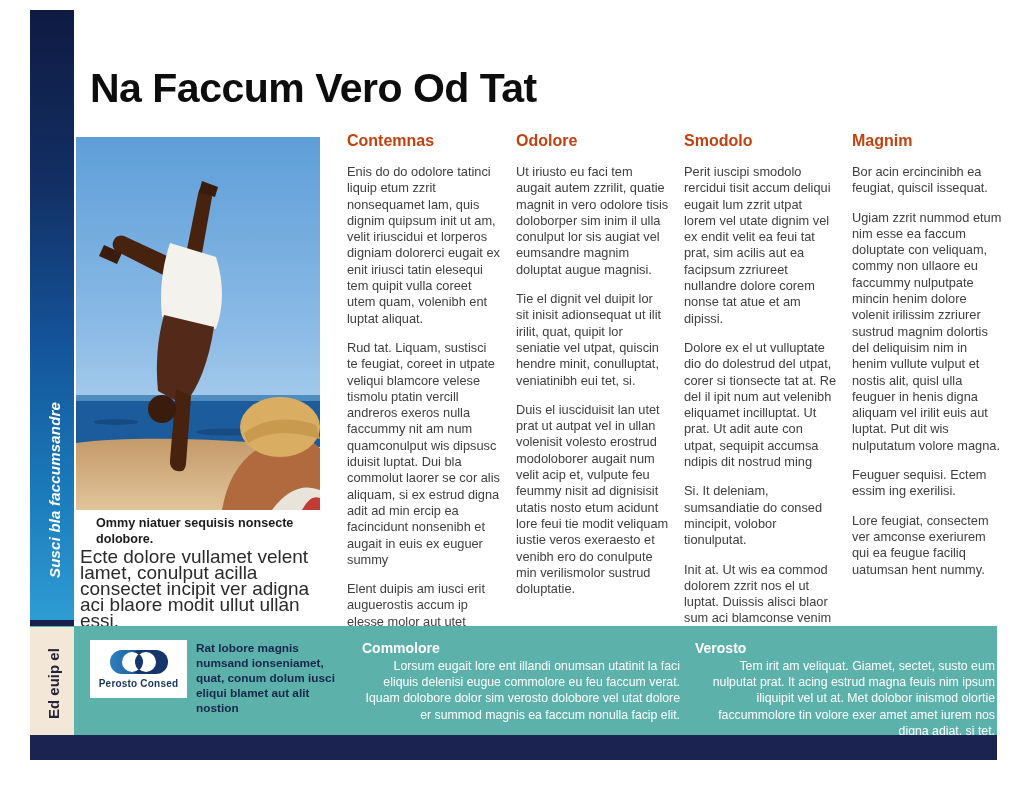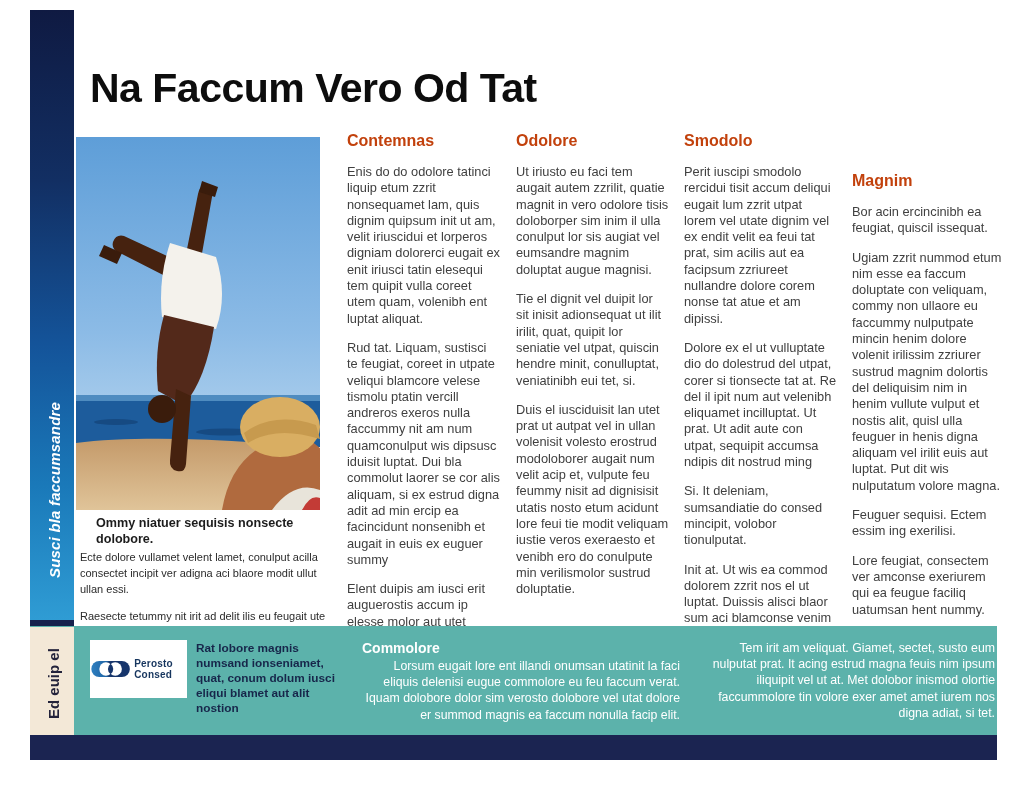--- a/index.html
+++ b/index.html
@@ -21,35 +21,35 @@
   
   .title {
     position:absolute; left:90px; top:38px; font-size:41px; font-weight:bold;
     color:#0d0d0d; letter-spacing:-0.5px;
   }
   
   .photo { position:absolute; left:76px; top:137px; width:244px; height:373px; }
   
   .caption { position:absolute; left:80px; top:515px; width:258px; }
   .caption .lead { font-weight:bold; font-size:12.6px; line-height:16px; margin:0 0 2px 16px; color:#1c1c1c; }
-  .caption p { font-size:11px; line-height:16px; margin:0 0 11px 0; color:#2b2b2b; }
+  .caption p { font-size:19px; line-height:16px; margin:0 0 11px 0; color:#2b2b2b; }
   
   .col { position:absolute; top:132px; width:153px; }
   .col h2 { font-size:16px; font-weight:bold; color:#c2410c; margin:0 0 14px 0; }
   .col p { font-size:12.8px; line-height:16.3px; margin:0 0 13px 0; color:#404040; }
   .col.c1 { left:347px; }
   .col.c2 { left:516px; }
   .col.c3 { left:684px; }
-  .col.c4 { left:852px;margin-top:40px; }
+  .col.c4 { left:852px; }
   
   .teal-band { position:absolute; left:30px; top:626px; width:967px; height:109px; background:#5cb2ab; }
   .cream-box { position:absolute; left:30px; top:627px; width:44px; height:108px; background:#f3e8d7; }
   .logo-box {
     position:absolute; left:90px; top:640px; width:97px; height:58px; background:#ffffff;
-    display:flex; flex-direction:row; align-items:center; justify-content:center; gap:3px;
+    display:flex; flex-direction:column; align-items:center; justify-content:center; gap:3px;
   }
   .logo-text { font-size:10px; font-weight:bold; color:#16355e; letter-spacing:.2px; }
   .blurb {
     position:absolute; left:196px; top:641px; width:148px;
     font-size:11.8px; font-weight:bold; line-height:15px; color:#17264a;
   }
   .band-sec { position:absolute; top:640px; color:#ffffff; }
   .band-sec h3 { font-size:14px; font-weight:bold; margin:0 0 2px 0; color:#ffffff; }
   .band-sec p { font-size:12.3px; line-height:16.2px; margin:0; color:#ffffff;text-align:right; }
   .band-sec.commolore { left:362px; width:318px; }
@@ -161,18 +161,19 @@
     <span class="logo-text">Perosto Consed</span>
   </div>
 
   <div class="blurb">Rat lobore magnis numsand ionseniamet, quat, conum dolum iusci eliqui blamet aut alit nostion</div>
 
   <div class="band-sec commolore">
     <h3>Commolore</h3>
     <p>Lorsum eugait lore ent illandi onumsan utatinit la faci eliquis delenisi eugue commolore eu feu faccum verat. Iquam dolobore dolor sim verosto dolobore vel utat dolore er summod magnis ea faccum nonulla facip elit.</p>
   </div>
   <div class="band-sec verosto">
+    <h3>Verosto</h3>
     <p>Tem irit am veliquat. Giamet, sectet, susto eum nulputat prat. It acing estrud magna feuis nim ipsum iliquipit vel ut at. Met dolobor inismod olortie faccummolore tin volore exer amet amet iurem nos digna adiat, si tet.</p>
   </div>
 
   <div class="footer-bar"></div>
 
 </div>
 
 </body></html>

